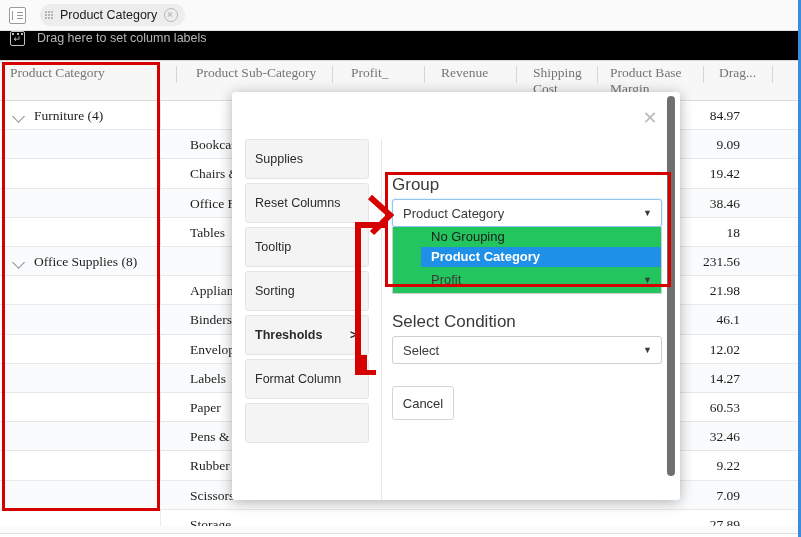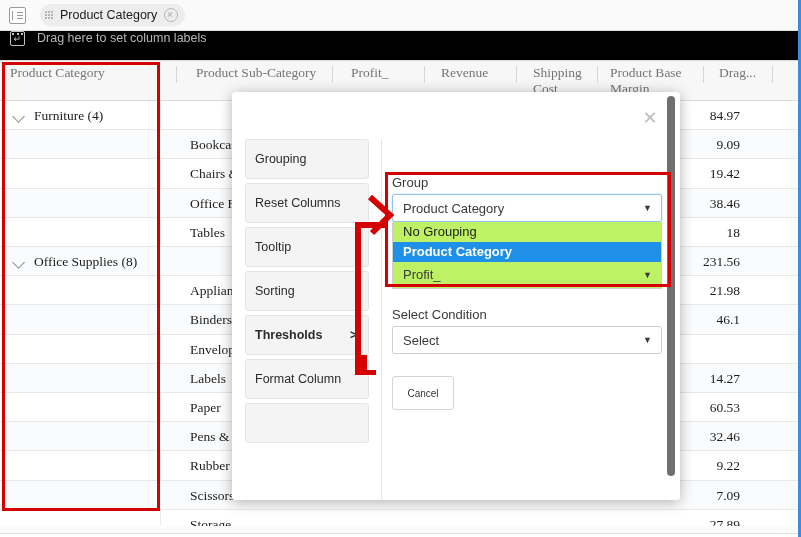--- a/index.html
+++ b/index.html
@@ -280,21 +280,21 @@
     font-weight: bold;
     color: #2b2b2b;
   }
 
   .panel {
     position: absolute;
     left: 160px; top: 47px;
     width: 270px;
   }
   .field-label {
-    font-size: 13px;
+    font-size: 17px;
     color: #3a3a3a;
     margin-bottom: 4px;
   }
   .select-box {
     position: relative;
     height: 28px;
     border: 1px solid #cfcfcf;
     border-radius: 3px;
     background: #ffffff;
     display: flex;
@@ -313,23 +313,24 @@
     right: 9px; top: 50%;
     transform: translateY(-50%);
     font-size: 9px;
     color: #3a3a3a;
   }
 
   .dropdown {
     position: relative;
     border: 1px solid #cfcfcf;
     border-top: none;
-    background: #bef264;
+    background: #22c55e;
     box-sizing: border-box;
     overflow: hidden;
+    padding-left: 28px;
   }
   .dd-opt {
     height: 20px;
     line-height: 20px;
     padding-left: 10px;
     font-size: 13px;
     color: #1d1d1d;
     box-sizing: border-box;
   }
   .dd-opt.selected {
@@ -342,21 +343,21 @@
     height: 26px;
     line-height: 26px;
     color: #3a3a3a;
   }
 
   .cancel-btn {
     width: 62px; height: 34px;
     border: 1px solid #d4d4d4;
     border-radius: 3px;
     background: #ffffff;
-    font-size: 10px;
+    font-size: 13px;
     color: #333;
     font-family: "Liberation Sans", sans-serif;
     cursor: pointer;
   }
 
   
   .ann-group {
     position: absolute;
     left: 385px; top: 172px;
     width: 286px; height: 115px;
@@ -476,20 +477,21 @@
         <span class="cell num" style="left:640px;width:100px;">21.98</span>
       </div>
 
       <div class="grow alt" style="top:204.4px;">
         <span class="cell" style="left:190px;width:70px;">Binders</span>
         <span class="cell num" style="left:640px;width:100px;">46.1</span>
       </div>
 
       <div class="grow" style="top:233.6px;">
         <span class="cell" style="left:190px;width:70px;">Envelop</span>
+        <span class="cell num" style="left:640px;width:100px;">12.02</span>
       </div>
 
       <div class="grow alt" style="top:262.8px;">
         <span class="cell" style="left:190px;width:70px;">Labels</span>
         <span class="cell num" style="left:640px;width:100px;">14.27</span>
       </div>
 
       <div class="grow" style="top:292px;">
         <span class="cell" style="left:190px;width:70px;">Paper</span>
         <span class="cell num" style="left:640px;width:100px;">60.53</span>
@@ -530,21 +532,21 @@
 
   <div class="ann-rect" style="left:2px; top:62px; width:158px; height:449px;"></div>
 
   <div class="modal-shadow">
     <div class="modal-close">✕</div>
     <div class="modal-scroll"></div>
     <div class="modal-divider"></div>
 
     <div class="menu">
       <div class="menu-item">
-        <span>Grouping</span>
+        <span>Supplies</span>
       </div>
       <div class="menu-item">
         <span>Reset Columns</span>
       </div>
       <div class="menu-item">
         <span>Tooltip</span>
       </div>
       <div class="menu-item">
         <span>Sorting</span>
       </div>

